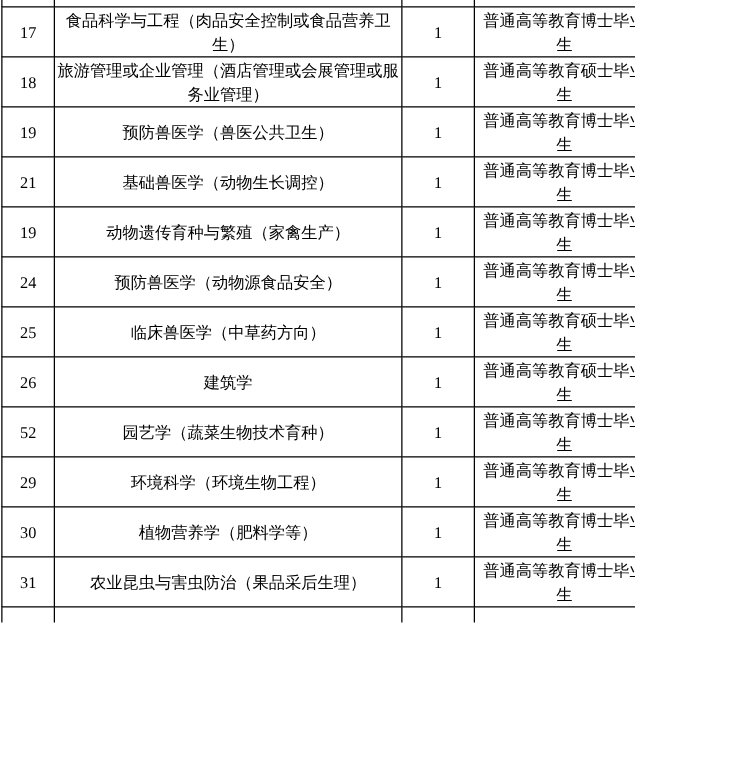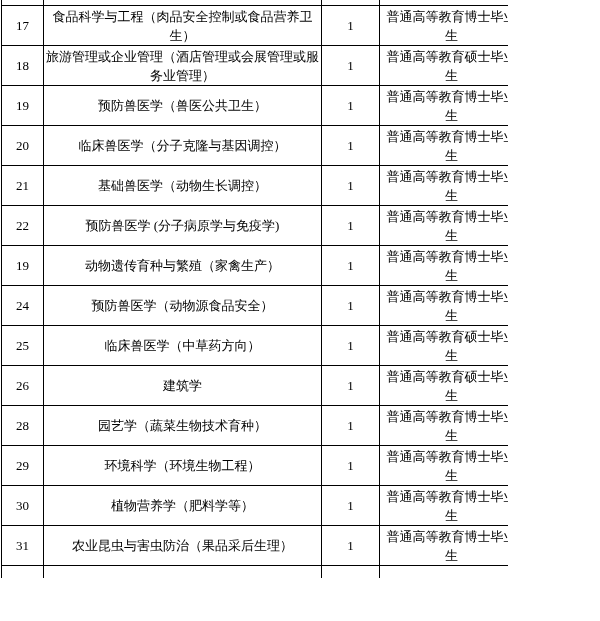--- a/index.html
+++ b/index.html
@@ -101,36 +101,22 @@
     <td class="col-note"></td>
   </tr>
         <tr class="data-row">
     <td class="col-num">19</td>
     <td class="col-major">预防兽医学（兽医公共卫生）</td>
     <td class="col-count">1</td>
     <td class="col-edu">普通高等教育博士毕业生</td>
     <td class="col-note"></td>
   </tr>
         <tr class="data-row">
-    <td class="col-num">20</td>
-    <td class="col-major">临床兽医学（分子克隆与基因调控）</td>
-    <td class="col-count">1</td>
-    <td class="col-edu">普通高等教育博士毕业生</td>
-    <td class="col-note"></td>
-  </tr>
-        <tr class="data-row">
     <td class="col-num">21</td>
     <td class="col-major">基础兽医学（动物生长调控）</td>
-    <td class="col-count">1</td>
-    <td class="col-edu">普通高等教育博士毕业生</td>
-    <td class="col-note"></td>
-  </tr>
-        <tr class="data-row">
-    <td class="col-num">22</td>
-    <td class="col-major">预防兽医学 (分子病原学与免疫学)</td>
     <td class="col-count">1</td>
     <td class="col-edu">普通高等教育博士毕业生</td>
     <td class="col-note"></td>
   </tr>
         <tr class="data-row">
     <td class="col-num">19</td>
     <td class="col-major">动物遗传育种与繁殖（家禽生产）</td>
     <td class="col-count">1</td>
     <td class="col-edu">普通高等教育博士毕业生</td>
     <td class="col-note"></td>
@@ -150,21 +136,21 @@
     <td class="col-note">实验员</td>
   </tr>
         <tr class="data-row">
     <td class="col-num">26</td>
     <td class="col-major">建筑学</td>
     <td class="col-count">1</td>
     <td class="col-edu">普通高等教育硕士毕业生</td>
     <td class="col-note"></td>
   </tr>
         <tr class="data-row">
-    <td class="col-num">28</td>
+    <td class="col-num">52</td>
     <td class="col-major">园艺学（蔬菜生物技术育种）</td>
     <td class="col-count">1</td>
     <td class="col-edu">普通高等教育博士毕业生</td>
     <td class="col-note"></td>
   </tr>
         <tr class="data-row">
     <td class="col-num">29</td>
     <td class="col-major">环境科学（环境生物工程）</td>
     <td class="col-count">1</td>
     <td class="col-edu">普通高等教育博士毕业生</td>

